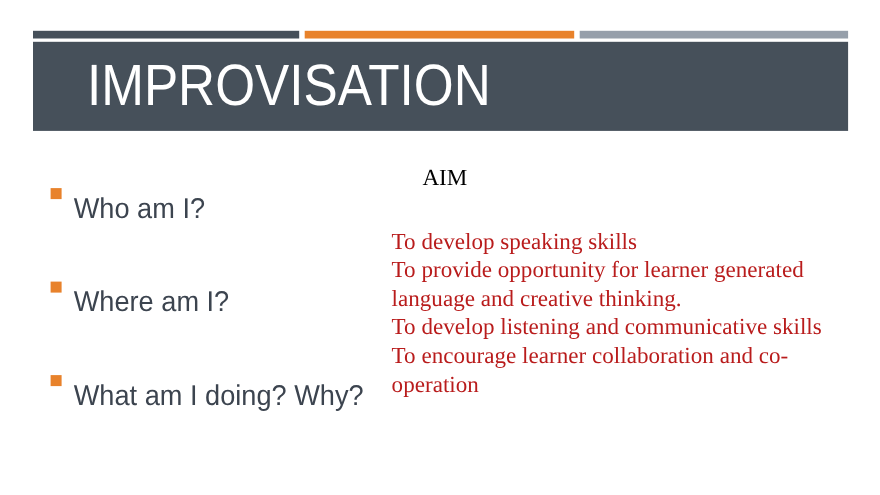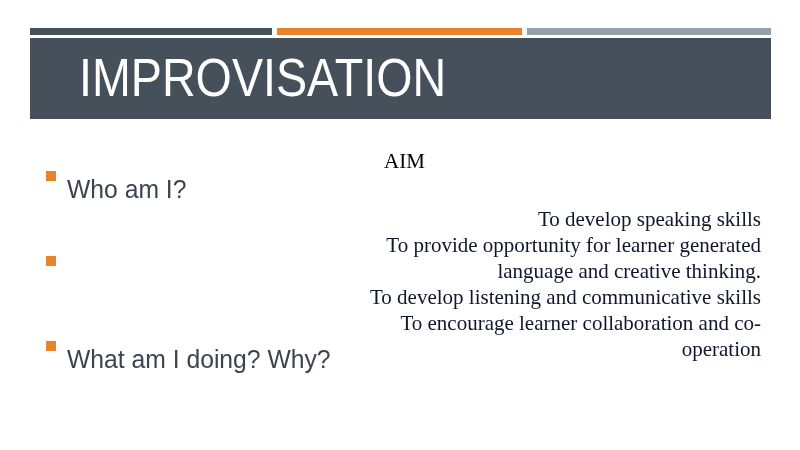--- a/index.html
+++ b/index.html
@@ -144,31 +144,32 @@
 
   <div id="bullet-column">
 
     <div class="bullet-row">
       <div class="bullet-marker" style="background: rgb(232, 130, 43);"></div>
       <div class="bullet-label" style="color: rgb(60, 68, 79);"><span class="scaler">Who am I?</span></div>
     </div>
 
     <div class="bullet-row">
       <div class="bullet-marker" style="background: rgb(232, 130, 43);"></div>
+      <div class="bullet-label" style="color: rgb(60, 68, 79);"><span class="scaler">Where am I?</span></div>
     </div>
 
     <div class="bullet-row">
       <div class="bullet-marker" style="background: rgb(232, 130, 43);"></div>
       <div class="bullet-label" style="color: rgb(60, 68, 79); text-align: center;"><span class="scaler">What am I doing? Why?</span></div>
     </div>
 
   </div>
 
   <div id="aim-column">
     <p id="aim-heading" style="color: rgb(0, 0, 0); margin-left: 28px;">AIM</p>
     <div id="aim-spacer"></div>
-    <p id="aim-body" style="color: #0f172a; text-align: right;">To develop speaking skills
+    <p id="aim-body" style="color: #b91c1c;">To develop speaking skills
 To provide opportunity for learner generated language and creative thinking.
 To develop listening and communicative skills
 To encourage learner collaboration and co-operation</p>
   </div>
 
 </div>
 
 </body></html>

